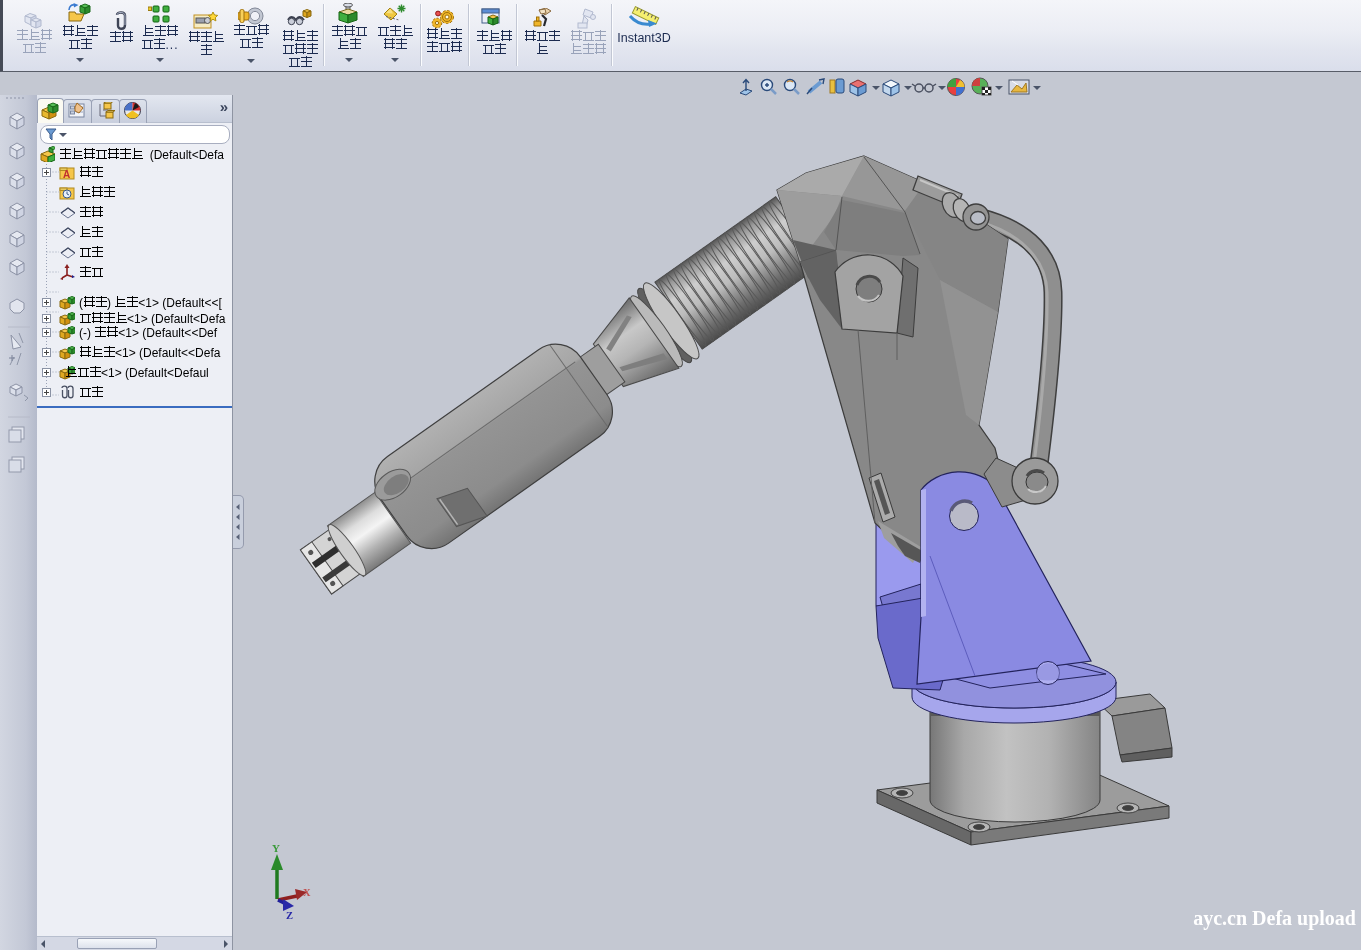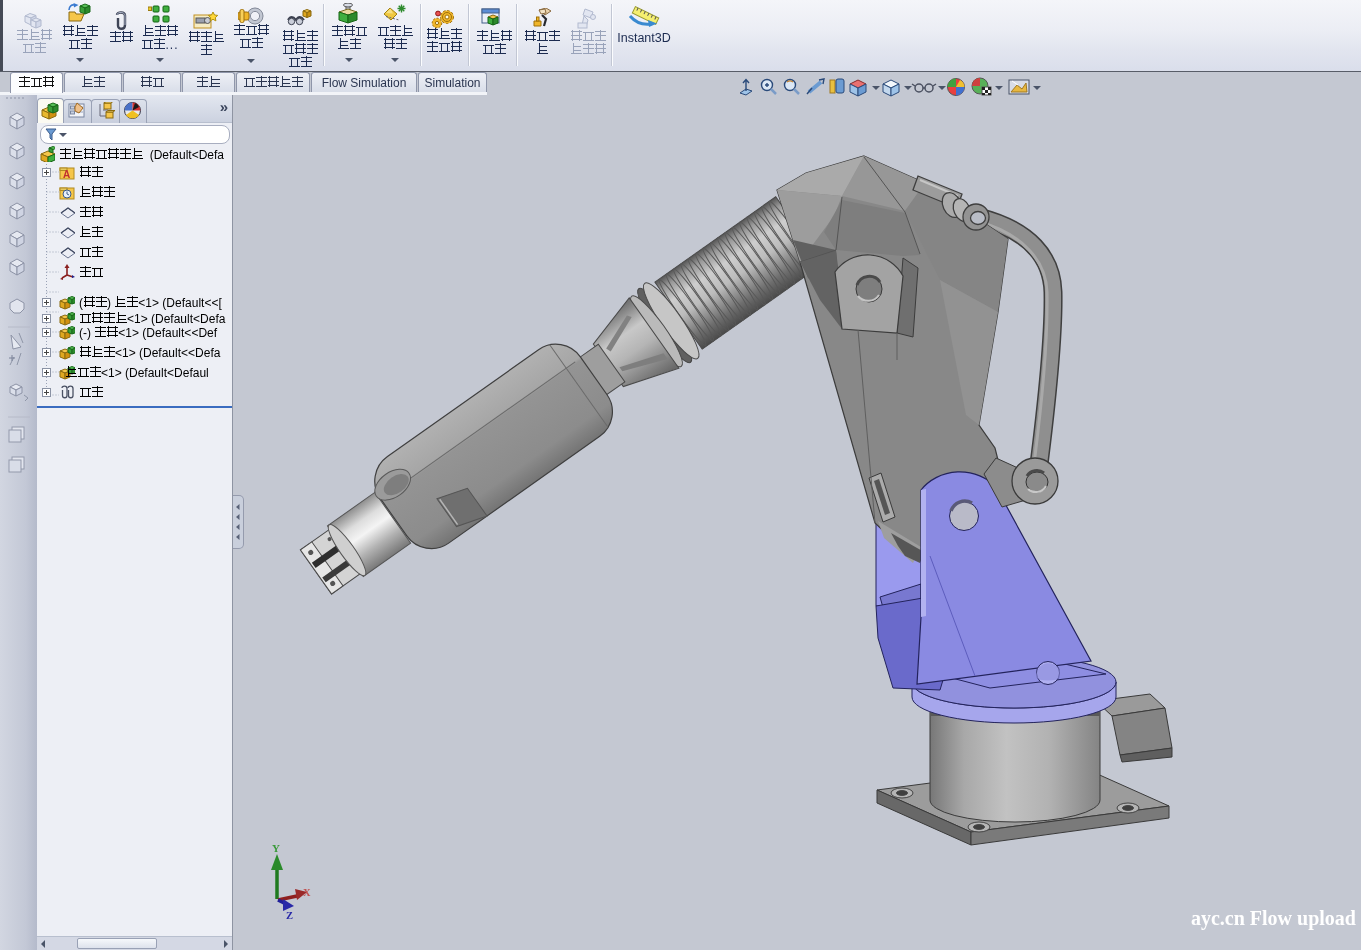--- a/index.html
+++ b/index.html
@@ -223,30 +223,20 @@
  <svg class="ic" style="top:6px" width="34" height="24">
           <g transform="rotate(26 8 6)">
             <rect x="6" y="1" width="26" height="7" fill="#f5ef70" stroke="#9a9a30"></rect>
             <path d="M9 1v3m4-3v3m4-3v3m4-3v3m4-3v3m4-3v3" stroke="#555"></path>
           </g>
           <path d="M3 10c6 7 14 9 21 8" fill="none" stroke="#3a8ad0" stroke-width="3"></path>
           <path d="M21 14l9 3.5-8 3.5z" fill="#3a8ad0"></path>
         </svg>
  <span class="tline" style="top:32px;font-size:12.5px">Instant3D</span>
 </div>
-</div>
-<div id="tabrow">
-<div style="position:absolute;left:0;top:20px;width:487px;height:3px;background:#f2f4f8"></div>
-<div class="ctab act" style="left:10px;width:53px"><i class="h ha"></i><i class="h hd"></i><i class="h hb"></i></div>
-<div class="ctab" style="left:64px;width:58px"><i class="h hc"></i><i class="h ha"></i></div>
-<div class="ctab" style="left:123px;width:58px"><i class="h hb"></i><i class="h hd"></i></div>
-<div class="ctab" style="left:182px;width:53px"><i class="h ha"></i><i class="h hc"></i></div>
-<div class="ctab" style="left:236px;width:74px"><i class="h hd"></i><i class="h ha"></i><i class="h hb"></i><i class="h hc"></i><i class="h ha"></i></div>
-<div class="ctab" style="left:311px;width:106px">Flow Simulation</div>
-<div class="ctab" style="left:418px;width:69px">Simulation</div>
 </div>
 <svg id="scene" width="1361" height="950" viewBox="0 0 1361 950">
 <defs>
 <linearGradient id="gBell" x1="0" y1="-41" x2="0" y2="41" gradientUnits="userSpaceOnUse">
 <stop offset="0" stop-color="#565656"></stop>
           <stop offset=".12" stop-color="#9a9a9a"></stop>
           <stop offset=".3" stop-color="#cecece"></stop>
           <stop offset=".52" stop-color="#bcbcbc"></stop>
           <stop offset=".82" stop-color="#6e6e6e"></stop>
           <stop offset="1" stop-color="#4a4a4a"></stop>
@@ -702,14 +692,14 @@
 <div id="splitter">
       <svg width="10" height="52">
         <g fill="#5a6378">
           <path d="M6.5 8 l-3.5 3 3.5 3z"></path>
           <path d="M6.5 18 l-3.5 3 3.5 3z"></path>
           <path d="M6.5 28 l-3.5 3 3.5 3z"></path>
           <path d="M6.5 38 l-3.5 3 3.5 3z"></path>
         </g>
       </svg>
     </div>
-<div id="wm">ayc.cn Flow upload</div>
+<div id="wm">ayc.cn Defa upload</div>
 </div>
 
 </body></html>

